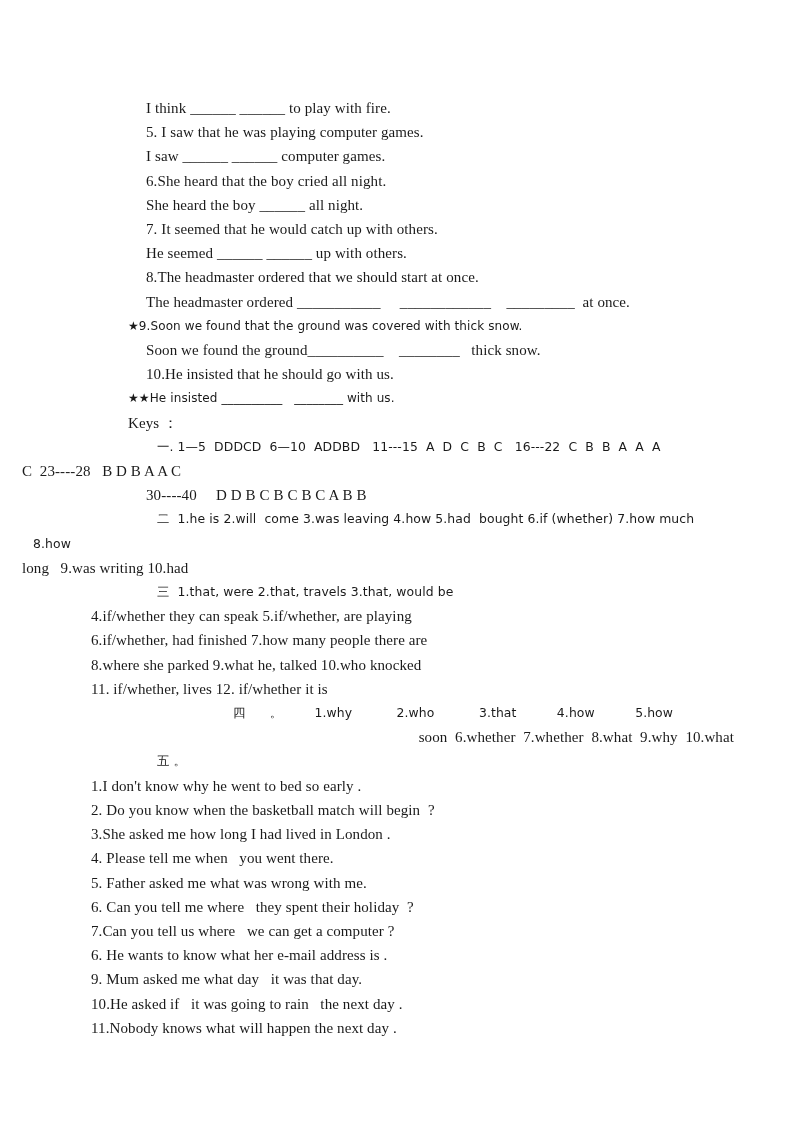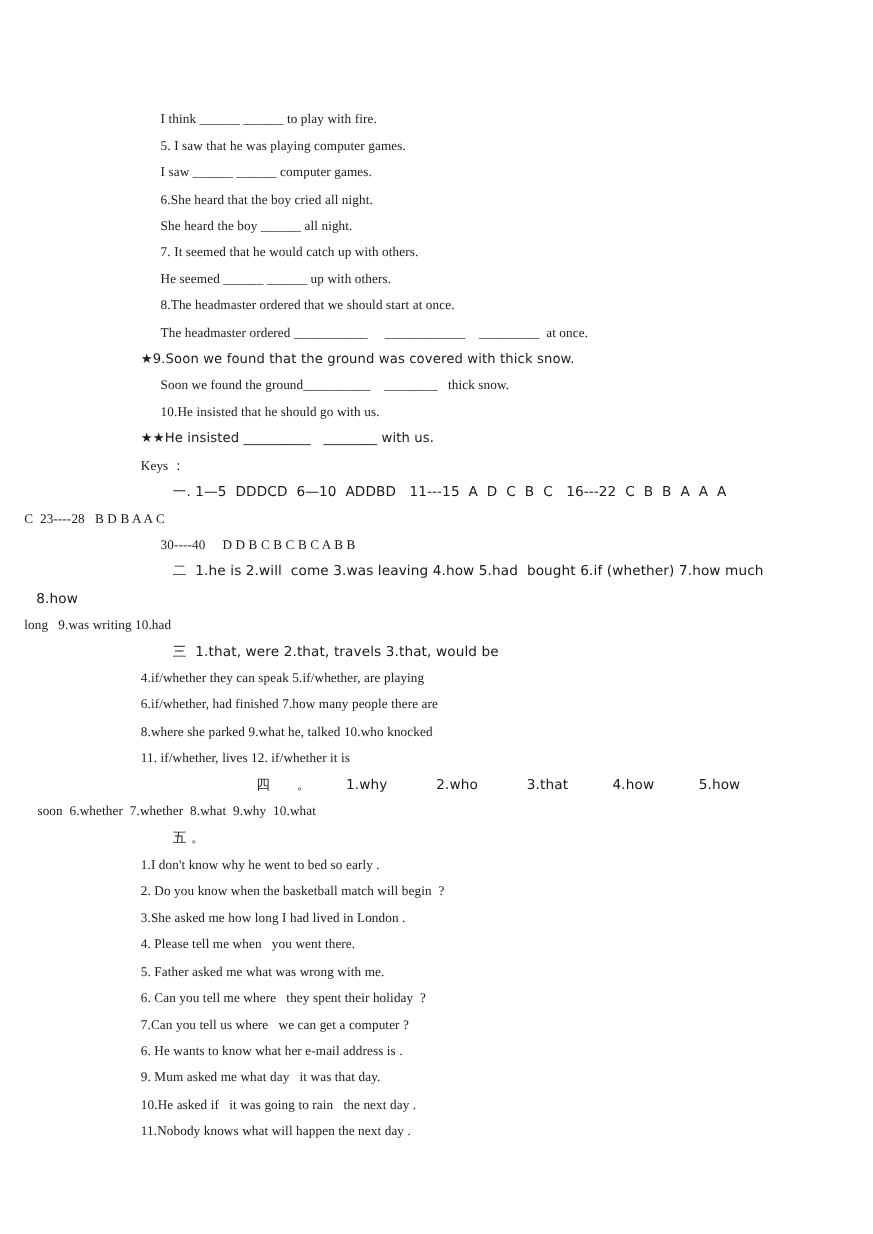--- a/index.html
+++ b/index.html
@@ -18,21 +18,21 @@
     background: #ffffff;
     overflow: hidden;
   }
   .content {
     position: absolute;
     left: 0;
     top: 0;
     width: 794px;
   }
   .ln {
-    font-size: 12px;
+    font-size: 15px;
     line-height: 24.2px;
     white-space: pre-wrap;
     padding-left: 146px;
     padding-right: 60px;
     margin: 0;
     letter-spacing: 0.1px;
   }
   
   .ln.star {
     padding-left: 128px;
@@ -43,21 +43,20 @@
     padding-left: 22px;
     text-indent: 124px;
   }
   .ln.indent-key {
     padding-left: 128px;
   }
   .ln.indent-sec {
   }
   .ln.indent-body {
     padding-left: 91px;
-    margin-left: 37px;
   }
   .ln.indent-deep {
     padding-left: 222px;
   }
   .cn {
     font-family: "DejaVu Sans", sans-serif;
     font-size: 12.4px;
     margin-left: 11px;
   }
   .star-glyph {
@@ -100,21 +99,21 @@
     <p class="ln wrap cn">二  1.he is 2.will  come 3.was leaving 4.how 5.had  bought 6.if (whether) 7.how much 8.how</p>
     <p class="ln" style="padding-left:22px;text-indent:0;">long   9.was writing 10.had</p>
 
     <p class="ln wrap cn">三  1.that, were 2.that, travels 3.that, would be</p>
     <p class="ln indent-body">4.if/whether they can speak 5.if/whether, are playing</p>
     <p class="ln indent-body">6.if/whether, had finished 7.how many people there are</p>
     <p class="ln indent-body">8.where she parked 9.what he, talked 10.who knocked</p>
     <p class="ln indent-body">11. if/whether, lives 12. if/whether it is</p>
 
     <p class="ln indent-deep cn">四      。        1.why           2.who           3.that          4.how          5.how</p>
-    <p class="ln" style="padding-left:34px;text-indent:0;">soon  6.whether  7.whether  8.what  9.why  10.what</p>
+    <p class="ln" style="padding-left:34px;text-indent:0;text-align:right;">soon  6.whether  7.whether  8.what  9.why  10.what</p>
 
     <p class="ln indent-sec cn">五 。</p>
 
     <p class="ln indent-body">1.I don't know why he went to bed so early .</p>
     <p class="ln indent-body">2. Do you know when the basketball match will begin  ?</p>
     <p class="ln indent-body">3.She asked me how long I had lived in London .</p>
     <p class="ln indent-body">4. Please tell me when   you went there.</p>
     <p class="ln indent-body">5. Father asked me what was wrong with me.</p>
     <p class="ln indent-body">6. Can you tell me where   they spent their holiday  ?</p>
     <p class="ln indent-body">7.Can you tell us where   we can get a computer ?</p>

